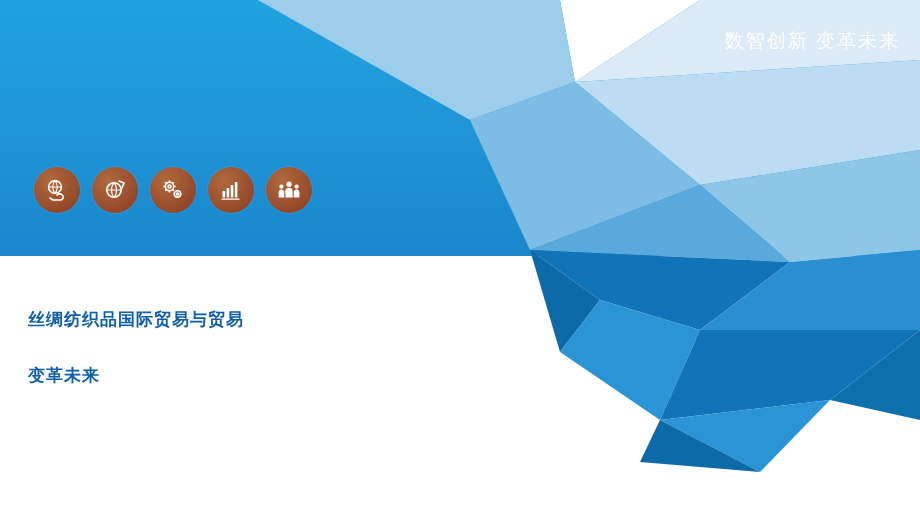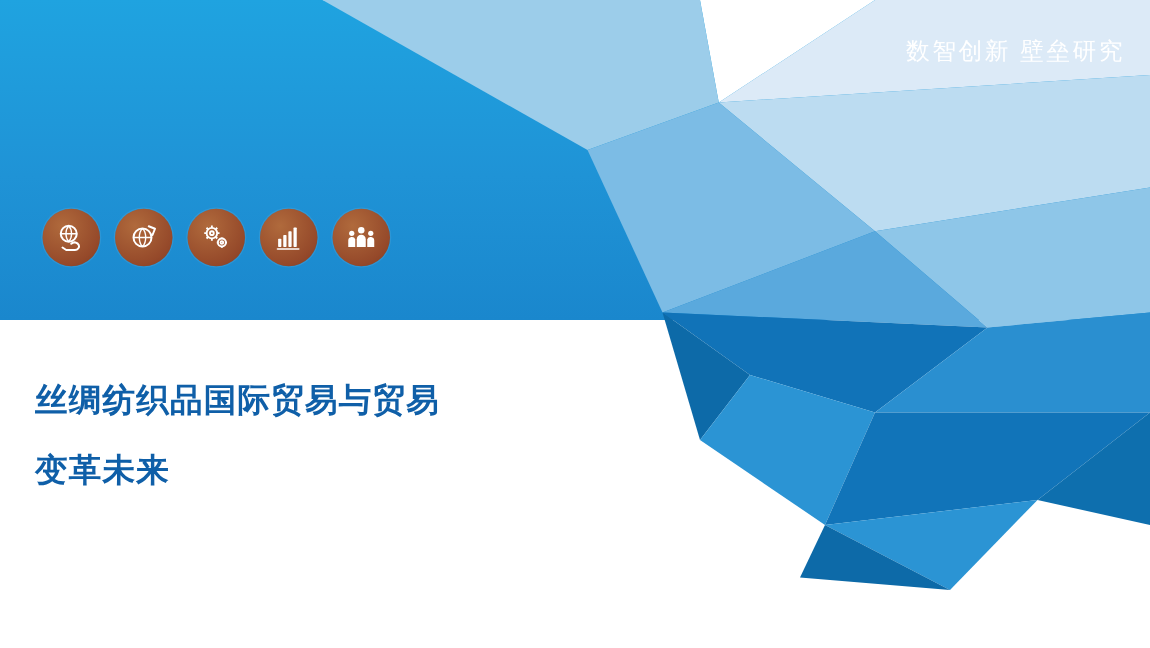--- a/index.html
+++ b/index.html
@@ -78,21 +78,21 @@
   .icon-circle svg { display: block; }
   
   .title-block {
     position: absolute;
     left: 28px;
     top: 292px;
     width: 520px;
   }
   .title-line {
     color: #0f5fa8;
-    font-size: 26px;
+    font-size: 17px;
     font-weight: bold;
     line-height: 56px;
     letter-spacing: 1px;
     white-space: nowrap;
   }
 </style>
 </head>
 <body>
 
 <div id="slide">
@@ -118,21 +118,21 @@
     <polygon points="530,250 600,300 560,352" fill="#0d6aa8"></polygon>
     <polygon points="600,300 700,330 660,420 560,352" fill="#2b94d4"></polygon>
     <polygon points="700,330 920,330 830,400 660,420" fill="#1174b9"></polygon>
     <polygon points="660,420 830,400 760,472" fill="#2b94d4"></polygon>
     <polygon points="660,420 760,472 640,462" fill="#0d6aa8"></polygon>
     <polygon points="830,400 920,330 920,420" fill="#0e6fae"></polygon>
 
     <polygon points="258,0 470,120 300,256 0,256 0,0" fill="#1f93d6" opacity="0"></polygon>
   </svg>
 
-  <div class="tagline">数智创新 壁垒研究</div>
+  <div class="tagline">数智创新 变革未来</div>
 
   <div class="icons">
 
     <div class="icon-circle">
       <svg width="26" height="26" viewBox="0 0 26 26">
         <circle cx="11" cy="10" r="6.4" fill="none" stroke="#ffffff" stroke-width="1.6"></circle>
         <path d="M11 3.6 C8 7 8 13 11 16.4 M11 3.6 C14 7 14 13 11 16.4 M4.8 10 H17.2" fill="none" stroke="#ffffff" stroke-width="1.1"></path>
         <path d="M13 18 c2 -2 5 -1 6 1 c1 2 -1 4 -3 4 h-7 l-3 -2" fill="none" stroke="#ffffff" stroke-width="1.6" stroke-linejoin="round" stroke-linecap="round"></path>
       </svg>
     </div>

